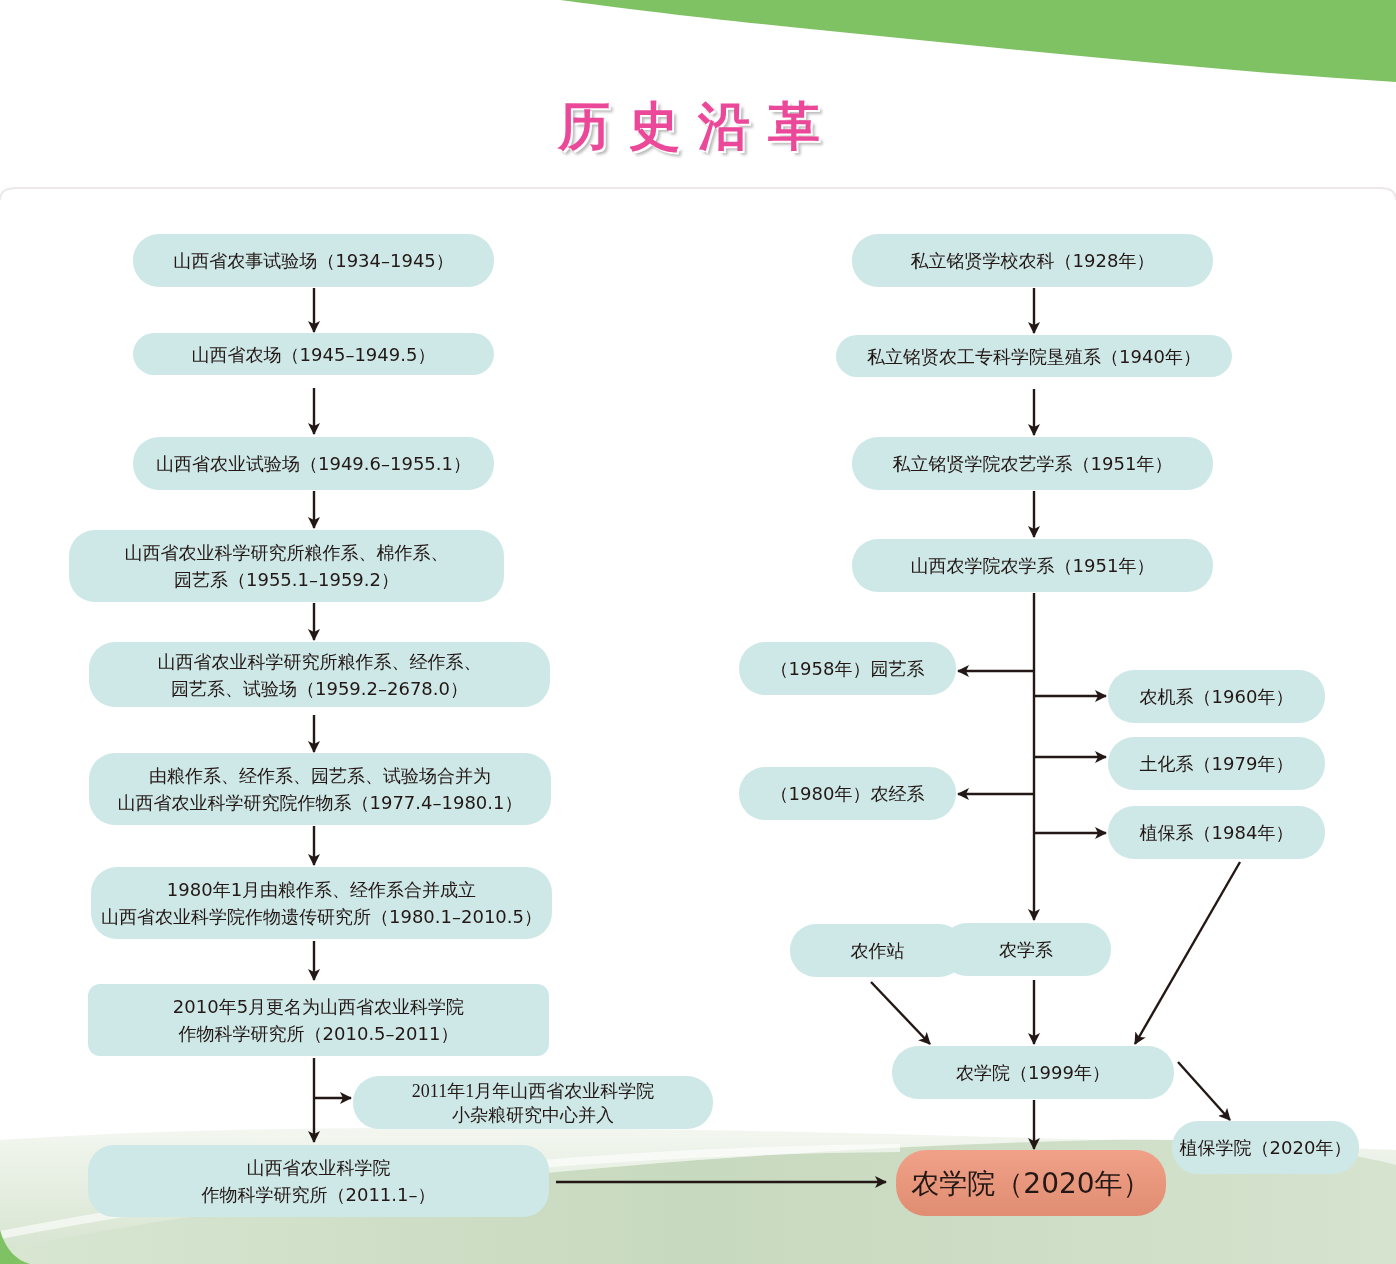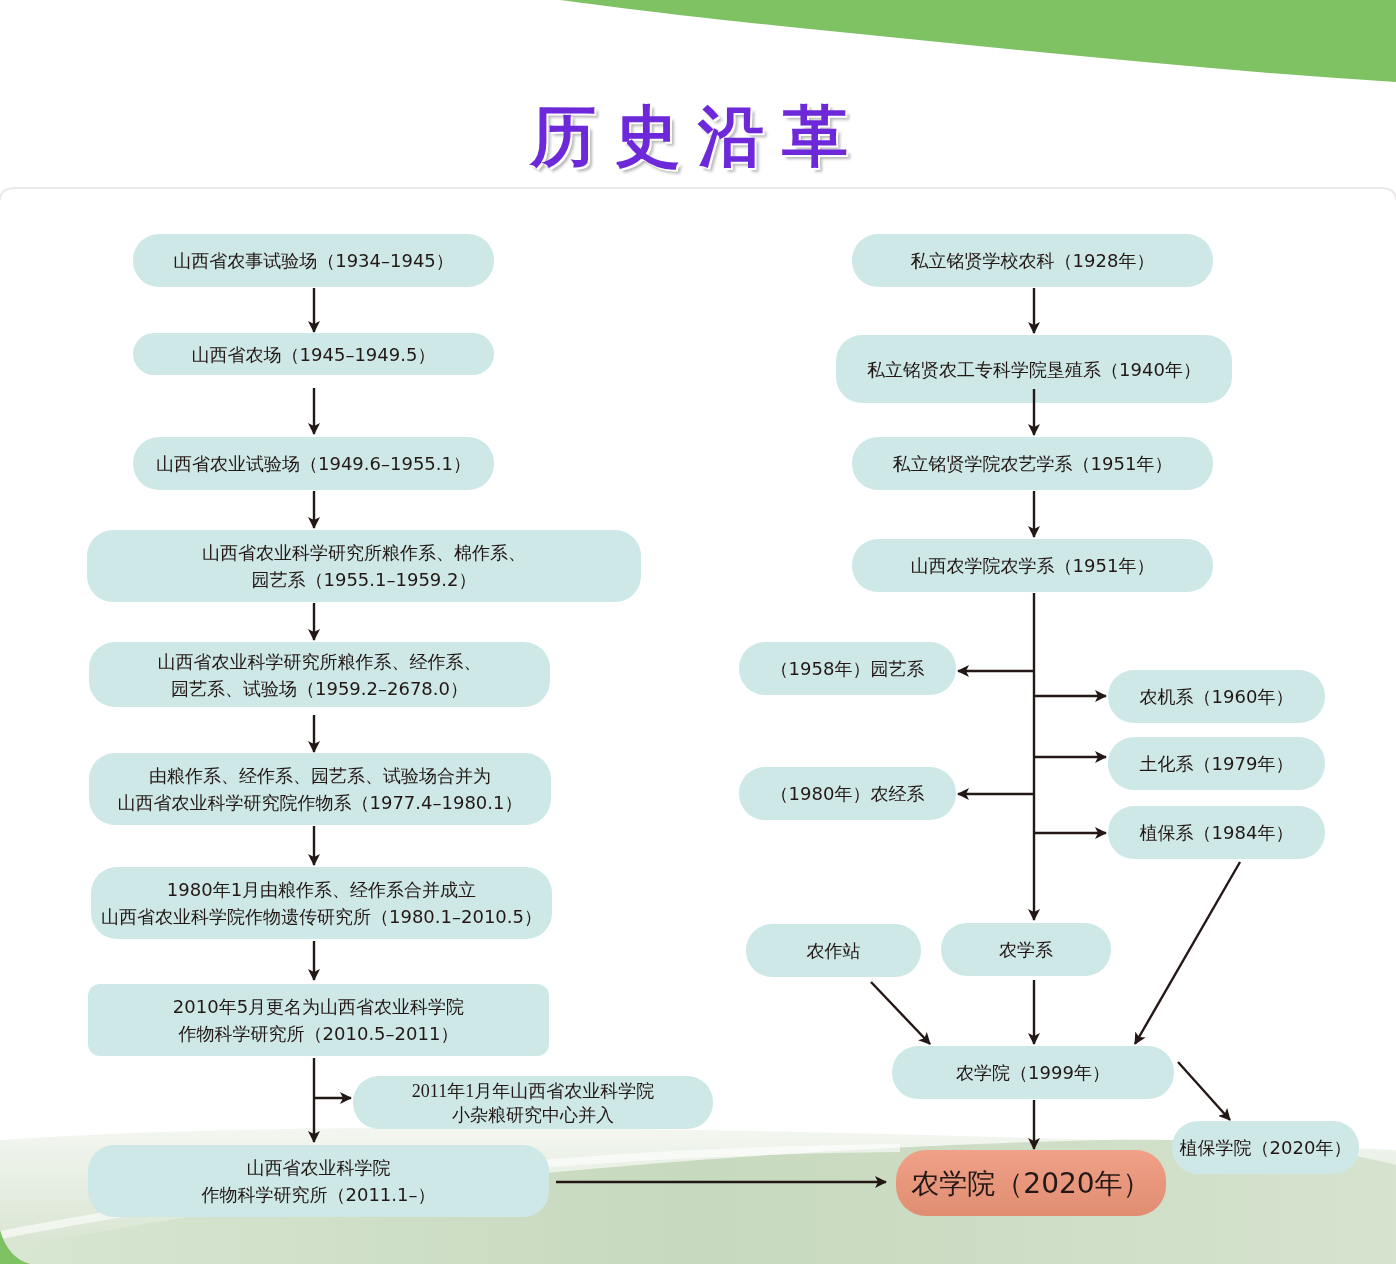--- a/index.html
+++ b/index.html
@@ -5,22 +5,22 @@
     html, body { margin: 0; padding: 0; }
     body {
       width: 1396px; height: 1264px; position: relative; overflow: hidden;
       background: #ffffff;
       font-family: "DejaVu Sans", "Liberation Sans", sans-serif;
     }
     #bg { position: absolute; left: 0; top: 0; width: 1396px; height: 1264px; z-index: 0; }
     #title {
       position: absolute; left: 0; width: 1396px; top: 92px; text-align: center;
       font-family: "DejaVu Serif", "Liberation Serif", serif;
-      font-size: 66px; font-weight: bold; letter-spacing: 18px;
-      color: #6d28d9;
+      font-size: 52px; font-weight: bold; letter-spacing: 18px;
+      color: #ec4899;
       text-shadow: 2px 2px 0 #ffffff, 4px 4px 3px rgba(0,0,0,0.28);
       z-index: 3;
     }
     #edges { position: absolute; left: 0; top: 0; width: 1396px; height: 1264px; z-index: 2; pointer-events: none; }
     .node {
       position: absolute; box-sizing: border-box;
       background: #cde8e7;
       border-radius: 26px;
       display: flex; align-items: center; justify-content: center;
       text-align: center; color: #231815;
@@ -60,21 +60,21 @@
 
 <div class="node" id="n-L1" style="left:133px;top:234px;width:361px;height:53px;">
   <span>山西省农事试验场（1934–1945）</span>
 </div>
 <div class="node" id="n-L2" style="left:133px;top:333px;width:361px;height:42px;">
   <span>山西省农场（1945–1949.5）</span>
 </div>
 <div class="node" id="n-L3" style="left:133px;top:437px;width:361px;height:53px;">
   <span>山西省农业试验场（1949.6–1955.1）</span>
 </div>
-<div class="node" id="n-L4" style="left:87px;top:530px;width:554px;height:72px;align-items:center;">
+<div class="node" id="n-L4" style="left:69px;top:530px;width:435px;height:72px;align-items:center;">
   <div>
     <span>山西省农业科学研究所粮作系、棉作系、</span>
     <span>园艺系（1955.1–1959.2）</span>
   </div>
 </div>
 <div class="node" id="n-L5" style="left:89px;top:642px;width:461px;height:65px;">
   <div>
     <span>山西省农业科学研究所粮作系、经作系、</span>
     <span>园艺系、试验场（1959.2–2678.0）</span>
   </div>
@@ -106,21 +106,21 @@
 <div class="node" id="n-L9" style="left:88px;top:1145px;width:461px;height:72px;">
   <div>
     <span>山西省农业科学院</span>
     <span>作物科学研究所（2011.1–）</span>
   </div>
 </div>
 
 <div class="node" id="n-R1" style="left:852px;top:234px;width:361px;height:53px;">
   <span>私立铭贤学校农科（1928年）</span>
 </div>
-<div class="node" id="n-R2" style="left:836px;top:335px;width:396px;height:68px;">
+<div class="node" id="n-R2" style="left:836px;top:335px;width:396px;height:42px;">
   <span>私立铭贤农工专科学院垦殖系（1940年）</span>
 </div>
 <div class="node" id="n-R3" style="left:852px;top:437px;width:361px;height:53px;">
   <span>私立铭贤学院农艺学系（1951年）</span>
 </div>
 <div class="node" id="n-R4" style="left:852px;top:539px;width:361px;height:53px;">
   <span>山西农学院农学系（1951年）</span>
 </div>
 <div class="node" id="n-S1" style="left:739px;top:642px;width:217px;height:53px;">
   <span>（1958年）园艺系</span>
@@ -130,21 +130,21 @@
 </div>
 <div class="node" id="n-S3" style="left:1108px;top:737px;width:217px;height:53px;">
   <span>土化系（1979年）</span>
 </div>
 <div class="node" id="n-S4" style="left:739px;top:767px;width:217px;height:53px;">
   <span>（1980年）农经系</span>
 </div>
 <div class="node" id="n-S5" style="left:1108px;top:806px;width:217px;height:53px;">
   <span>植保系（1984年）</span>
 </div>
-<div class="node" id="n-N1" style="left:746px;top:924px;width:175px;height:53px;">
+<div class="node" id="n-N1" style="left:790px;top:924px;width:175px;height:53px;">
   <span>农作站</span>
 </div>
 <div class="node" id="n-N2" style="left:941px;top:923px;width:170px;height:53px;">
   <span>农学系</span>
 </div>
 <div class="node" id="n-C1" style="left:892px;top:1046px;width:282px;height:53px;">
   <span>农学院（1999年）</span>
 </div>
 <div class="node" id="n-C2" style="left:1172px;top:1121px;width:187px;height:53px;">
   <span>植保学院（2020年）</span>

